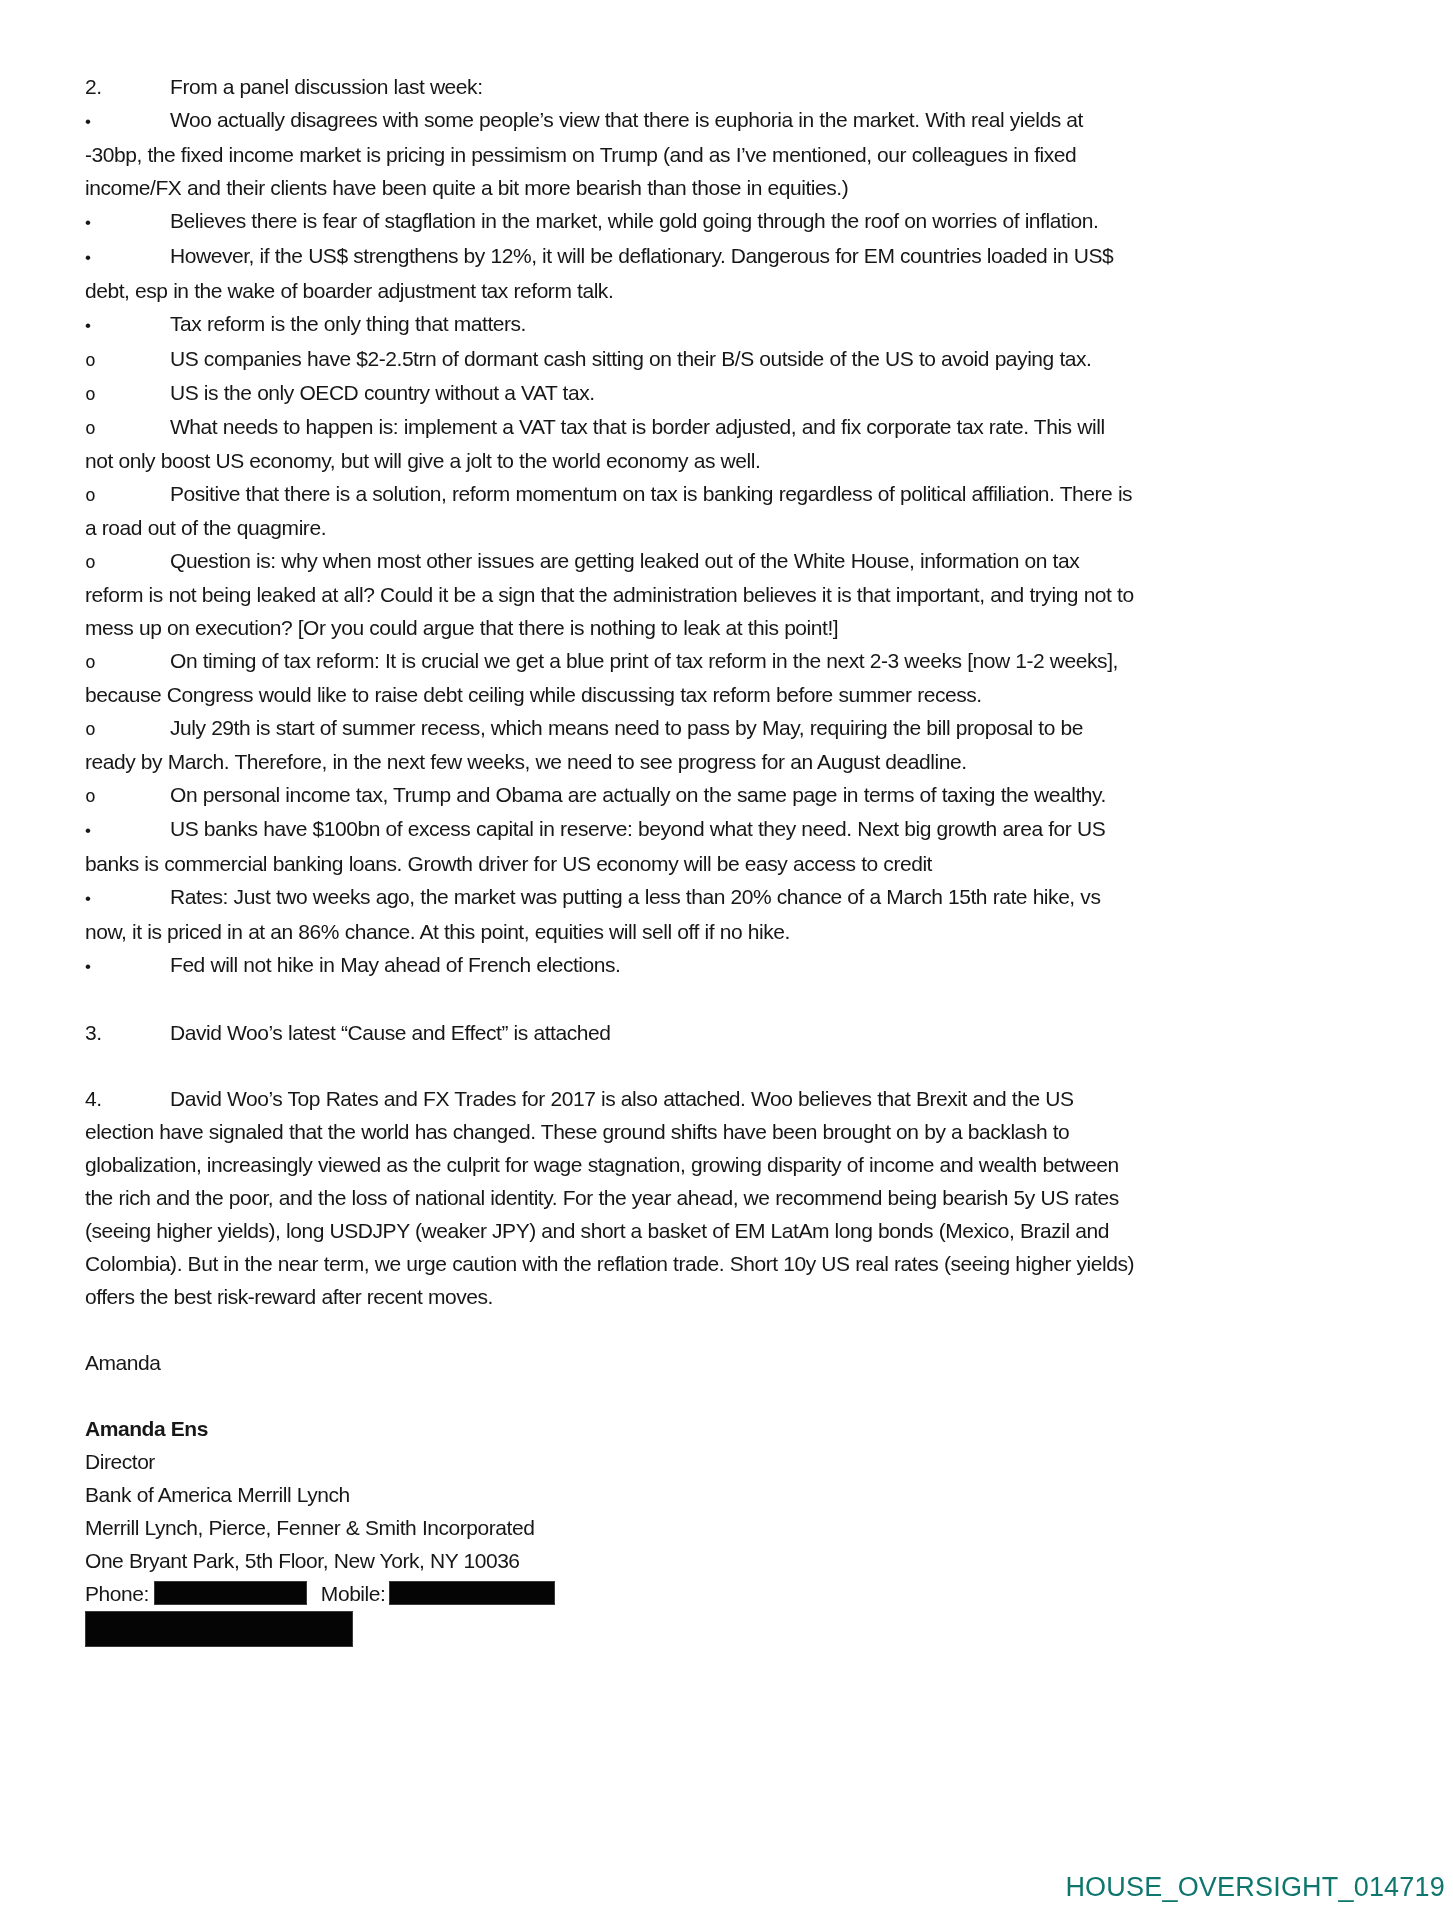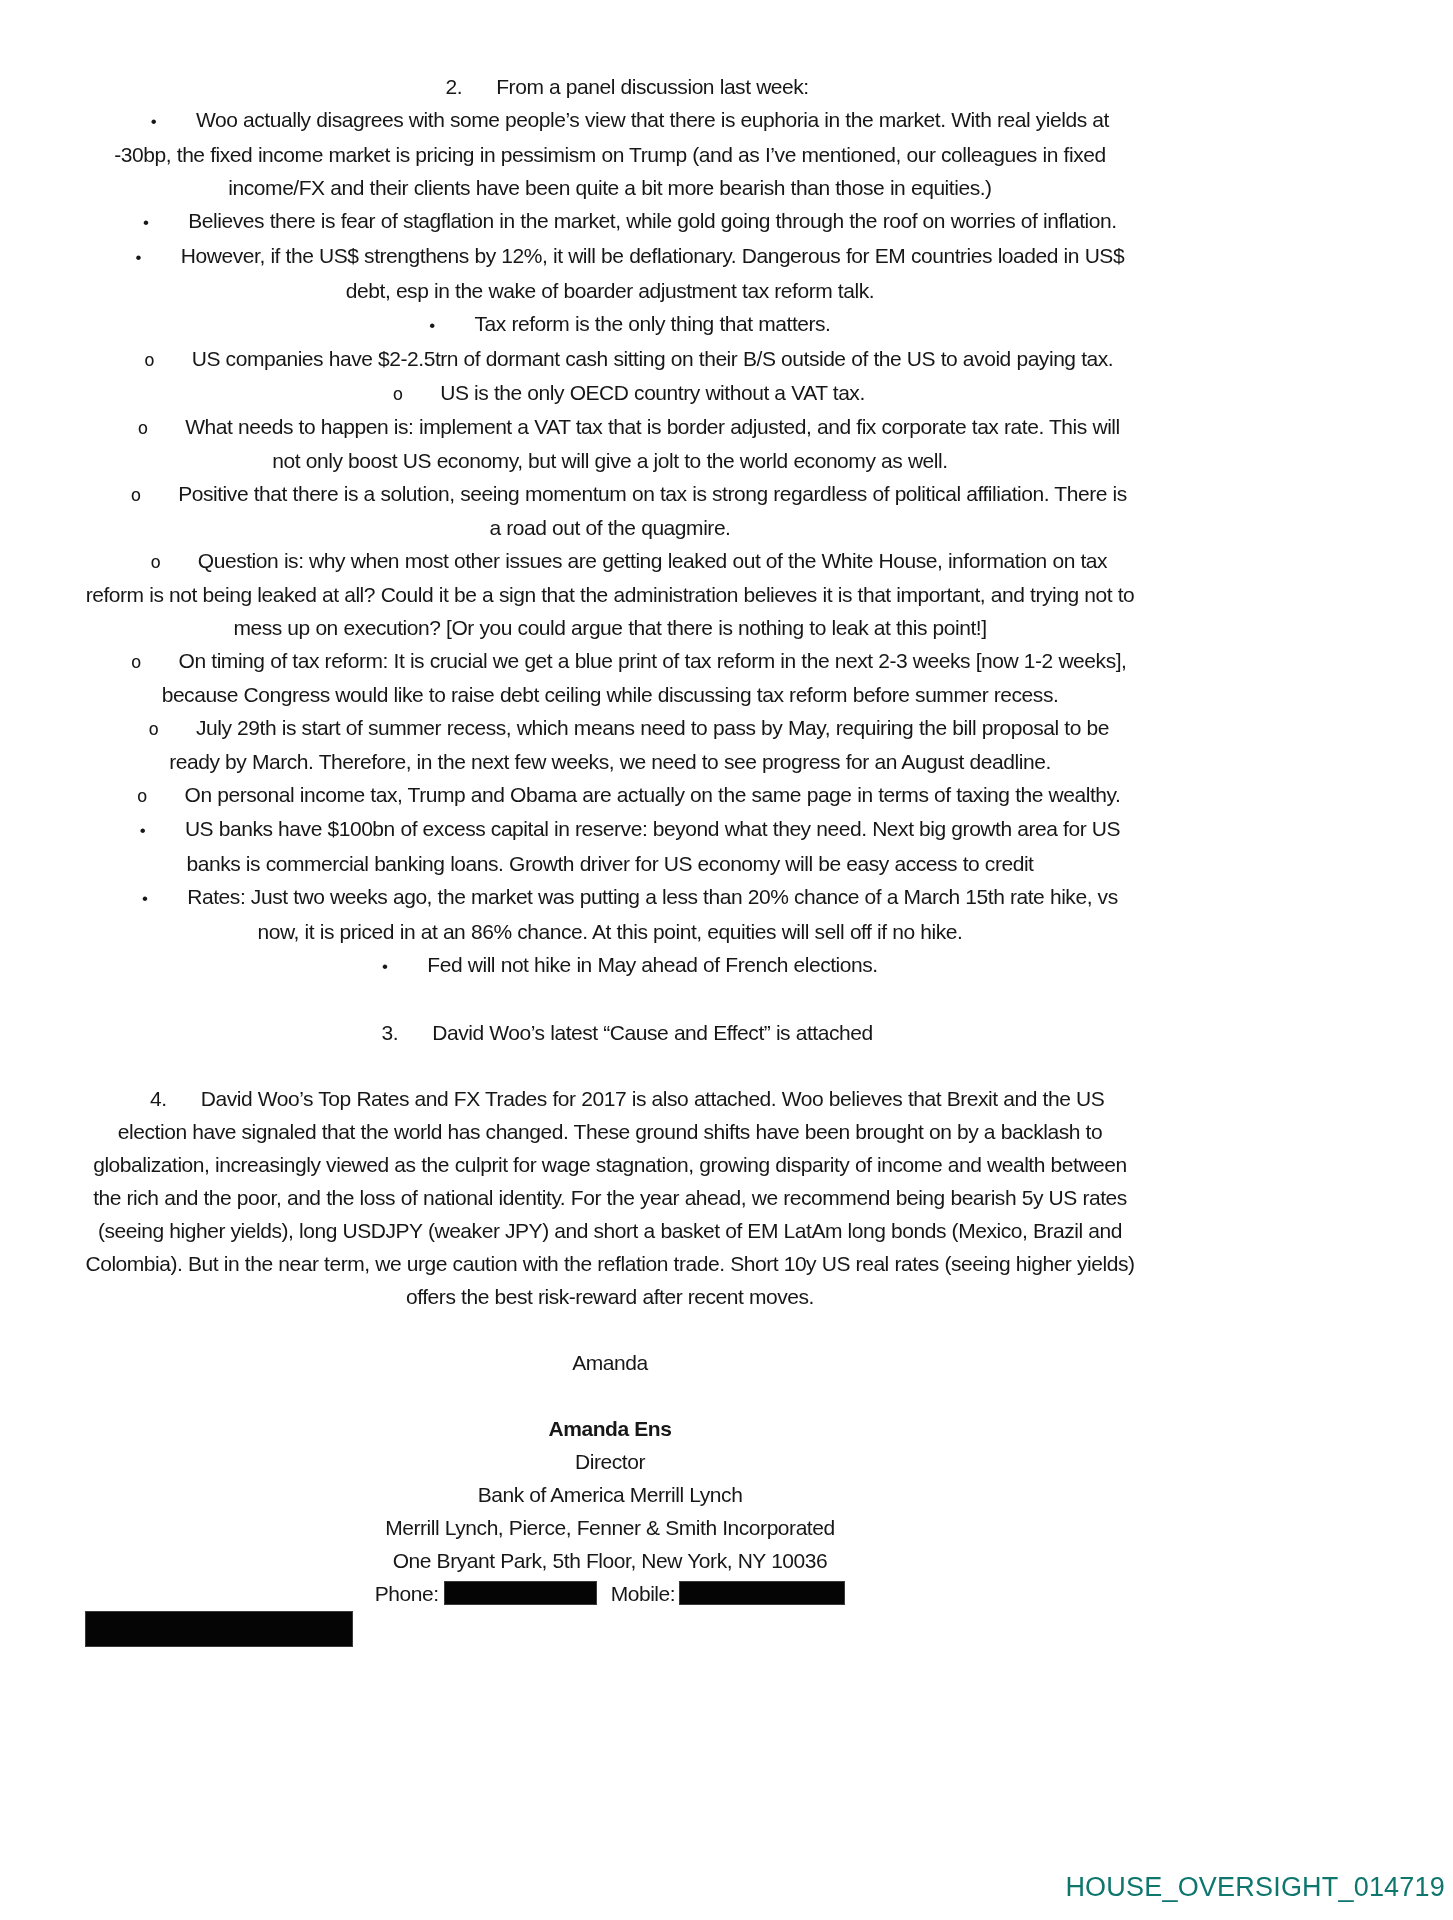--- a/index.html
+++ b/index.html
@@ -10,21 +10,20 @@
     position: relative;
     overflow: hidden;
     font-family: "Liberation Sans", sans-serif;
     color: #171717;
   }
   #doc {
     position: absolute;
     left: 85px;
     top: 70px;
     width: 1050px;
-    text-align: center;
   }
   .para, .line {
     font-size: 21px;
     line-height: 33px;
     letter-spacing: -0.45px;
     word-spacing: 0.2px;
   }
   .blank { height: 33px; }
   .marker {
     display: inline-block;
@@ -60,21 +59,21 @@
 
 <div id="doc">
     <div class="para"><span class="marker number">2.</span><span>From a panel discussion last week:</span></div>
     <div class="para"><span class="marker bullet">•</span><span>Woo actually disagrees with some people’s view that there is euphoria in the market. With real yields at -30bp, the fixed income market is pricing in pessimism on Trump (and as I’ve mentioned, our colleagues in fixed income/FX and their clients have been quite a bit more bearish than those in equities.)</span></div>
     <div class="para"><span class="marker bullet">•</span><span>Believes there is fear of stagflation in the market, while gold going through the roof on worries of inflation.</span></div>
     <div class="para"><span class="marker bullet">•</span><span>However, if the US$ strengthens by 12%, it will be deflationary. Dangerous for EM countries loaded in US$ debt, esp in the wake of boarder adjustment tax reform talk.</span></div>
     <div class="para"><span class="marker bullet">•</span><span>Tax reform is the only thing that matters.</span></div>
     <div class="para"><span class="marker sub">o</span><span>US companies have $2-2.5trn of dormant cash sitting on their B/S outside of the US to avoid paying tax.</span></div>
     <div class="para"><span class="marker sub">o</span><span>US is the only OECD country without a VAT tax.</span></div>
     <div class="para"><span class="marker sub">o</span><span>What needs to happen is: implement a VAT tax that is border adjusted, and fix corporate tax rate. This will not only boost US economy, but will give a jolt to the world economy as well.</span></div>
-    <div class="para"><span class="marker sub">o</span><span>Positive that there is a solution, seeing momentum on tax is strong regardless of political affiliation. There is a road out of the quagmire.</span></div>
+    <div class="para"><span class="marker sub">o</span><span>Positive that there is a solution, reform momentum on tax is banking regardless of political affiliation. There is a road out of the quagmire.</span></div>
     <div class="para"><span class="marker sub">o</span><span>Question is: why when most other issues are getting leaked out of the White House, information on tax reform is not being leaked at all? Could it be a sign that the administration believes it is that important, and trying not to mess up on execution? [Or you could argue that there is nothing to leak at this point!]</span></div>
     <div class="para"><span class="marker sub">o</span><span>On timing of tax reform: It is crucial we get a blue print of tax reform in the next 2-3 weeks [now 1-2 weeks], because Congress would like to raise debt ceiling while discussing tax reform before summer recess.</span></div>
     <div class="para"><span class="marker sub">o</span><span>July 29th is start of summer recess, which means need to pass by May, requiring the bill proposal to be ready by March. Therefore, in the next few weeks, we need to see progress for an August deadline.</span></div>
     <div class="para"><span class="marker sub">o</span><span>On personal income tax, Trump and Obama are actually on the same page in terms of taxing the wealthy.</span></div>
     <div class="para"><span class="marker bullet">•</span><span>US banks have $100bn of excess capital in reserve: beyond what they need. Next big growth area for US banks is commercial banking loans. Growth driver for US economy will be easy access to credit</span></div>
     <div class="para"><span class="marker bullet">•</span><span>Rates: Just two weeks ago, the market was putting a less than 20% chance of a March 15th rate hike, vs now, it is priced in at an 86% chance. At this point, equities will sell off if no hike.</span></div>
     <div class="para"><span class="marker bullet">•</span><span>Fed will not hike in May ahead of French elections.</span></div>
     <div class="blank"></div>
     <div class="para"><span class="marker number">3.</span><span>David Woo’s latest “Cause and Effect” is attached</span></div>
     <div class="blank"></div>

